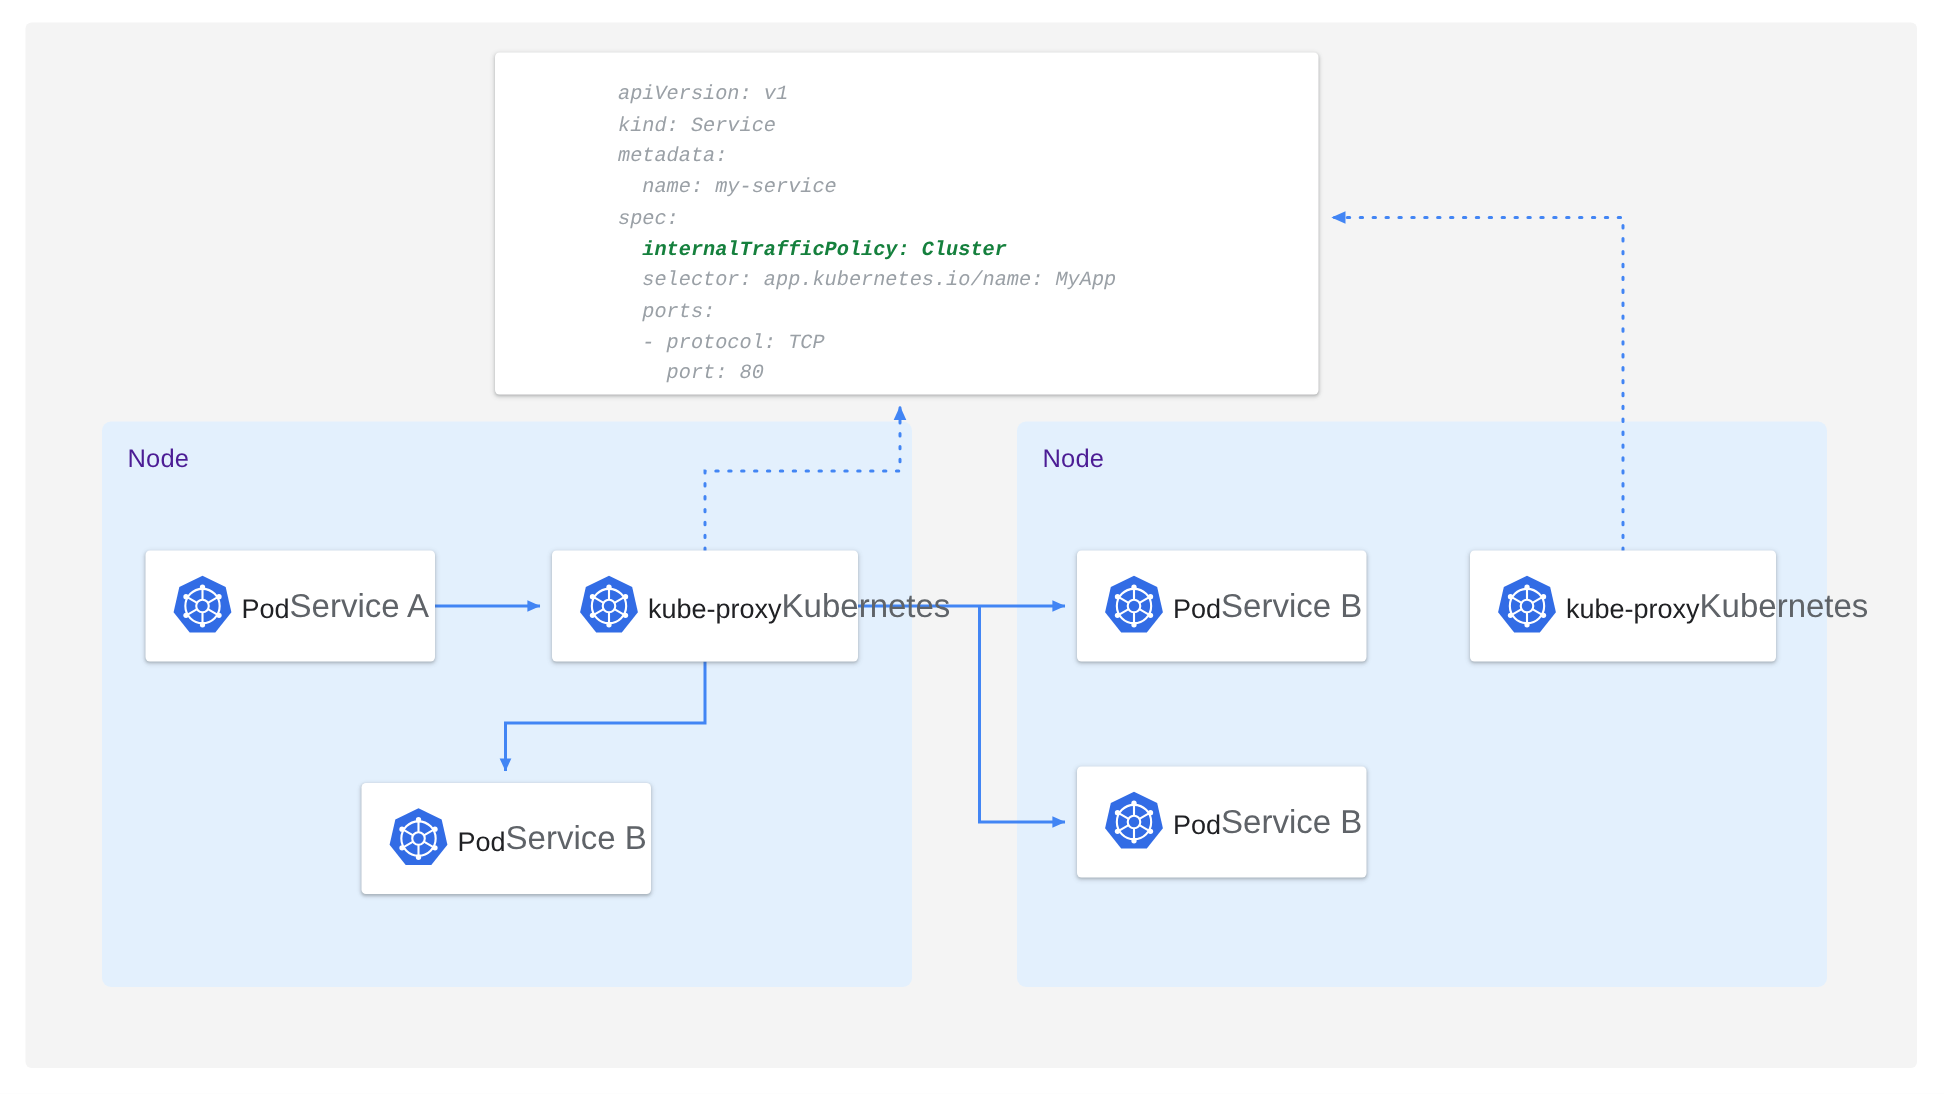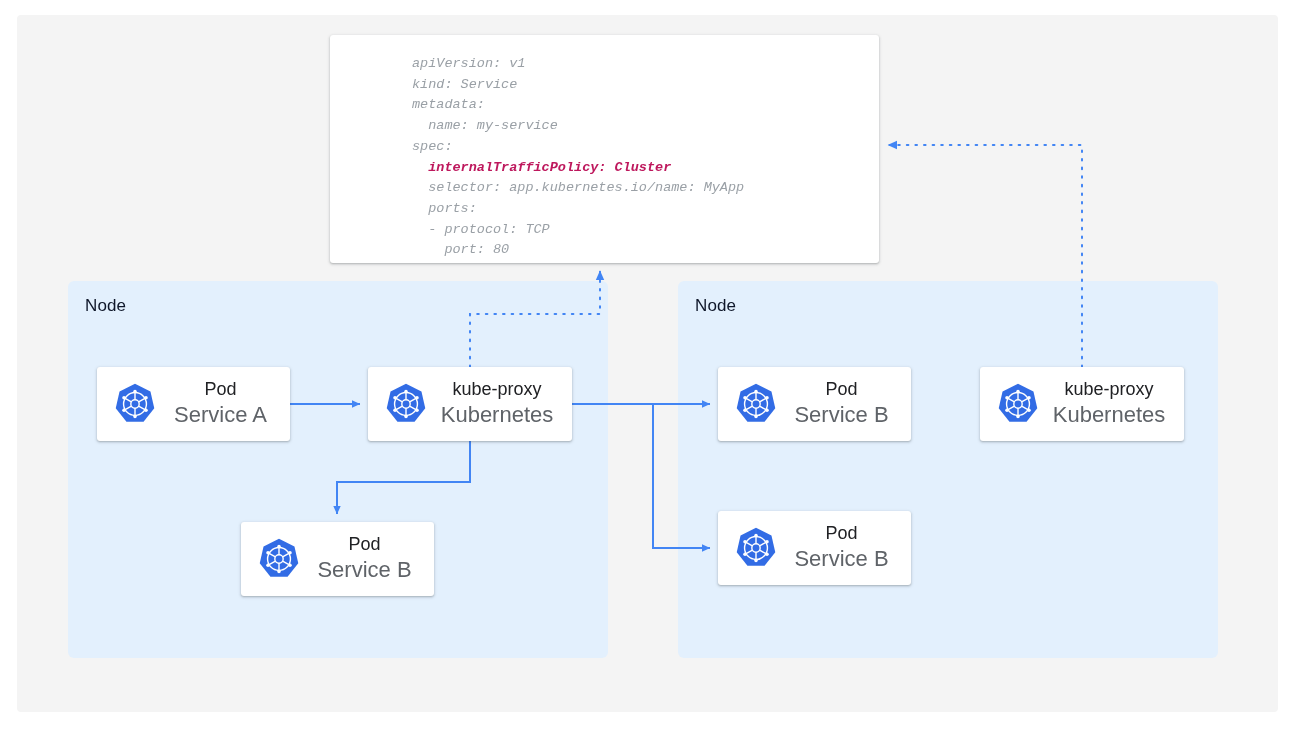--- a/index.html
+++ b/index.html
@@ -25,21 +25,21 @@
     border-radius: 4px;
   }
   .node-box {
     position: absolute;
     background: #e3f0fd;
     border-radius: 6px;
   }
   .node-label {
     position: absolute;
     font-size: 17px;
-    color: #0f172a;
+    color: #4c1d95;
     letter-spacing: 0.1px;
     white-space: nowrap;
   }
   .card {
     position: absolute;
     background: #ffffff;
     border-radius: 3px;
     box-shadow: 0 1px 2px rgba(60,64,67,0.28), 0 1px 3px 1px rgba(60,64,67,0.10);
     display: flex;
     align-items: center;
@@ -47,22 +47,22 @@
   }
   .card-icon {
     flex: 0 0 auto;
     width: 44px; height: 44px;
     margin-left: 16px;
     display: block;
   }
   .card-text {
     flex: 1 1 auto;
     display: flex;
-    flex-direction: column;
-    align-items: center;
+    flex-direction: row;
+    align-items: flex-end;
     justify-content: center;
     padding: 0 10px 0 4px;
     line-height: 1.28;
   }
   .card-title {
     font-size: 18px;
     color: #202124;
     white-space: nowrap;
   }
   .card-sub {
@@ -84,21 +84,21 @@
     font-family: "Liberation Mono", "DejaVu Sans Mono", monospace;
     font-size: 13.5px;
     font-style: italic;
     line-height: 20.7px;
     color: #9aa0a6;
     white-space: pre;
   }
   .yaml-line { display: block; }
   .yaml-line.bold {
     font-weight: bold;
-    color: #be185d;
+    color: #15803d;
   }
   svg.edges {
     position: absolute;
     left: 0; top: 0;
     width: 1296px; height: 729px;
     pointer-events: none;
   }
 </style>
 </head>
 <body>

